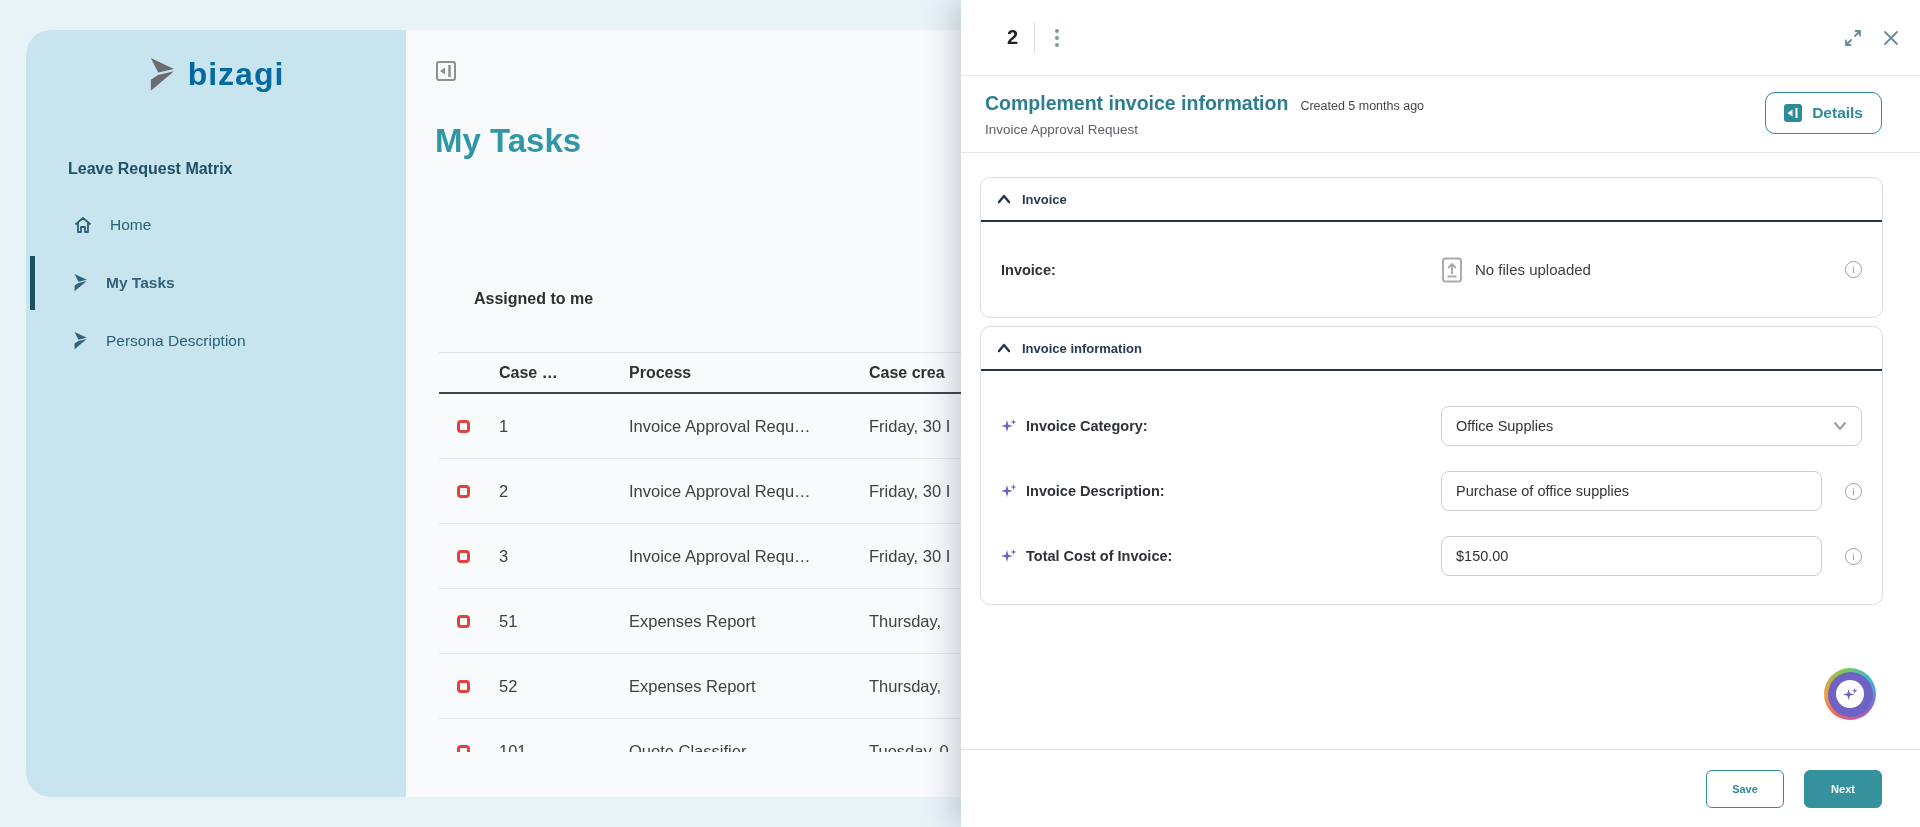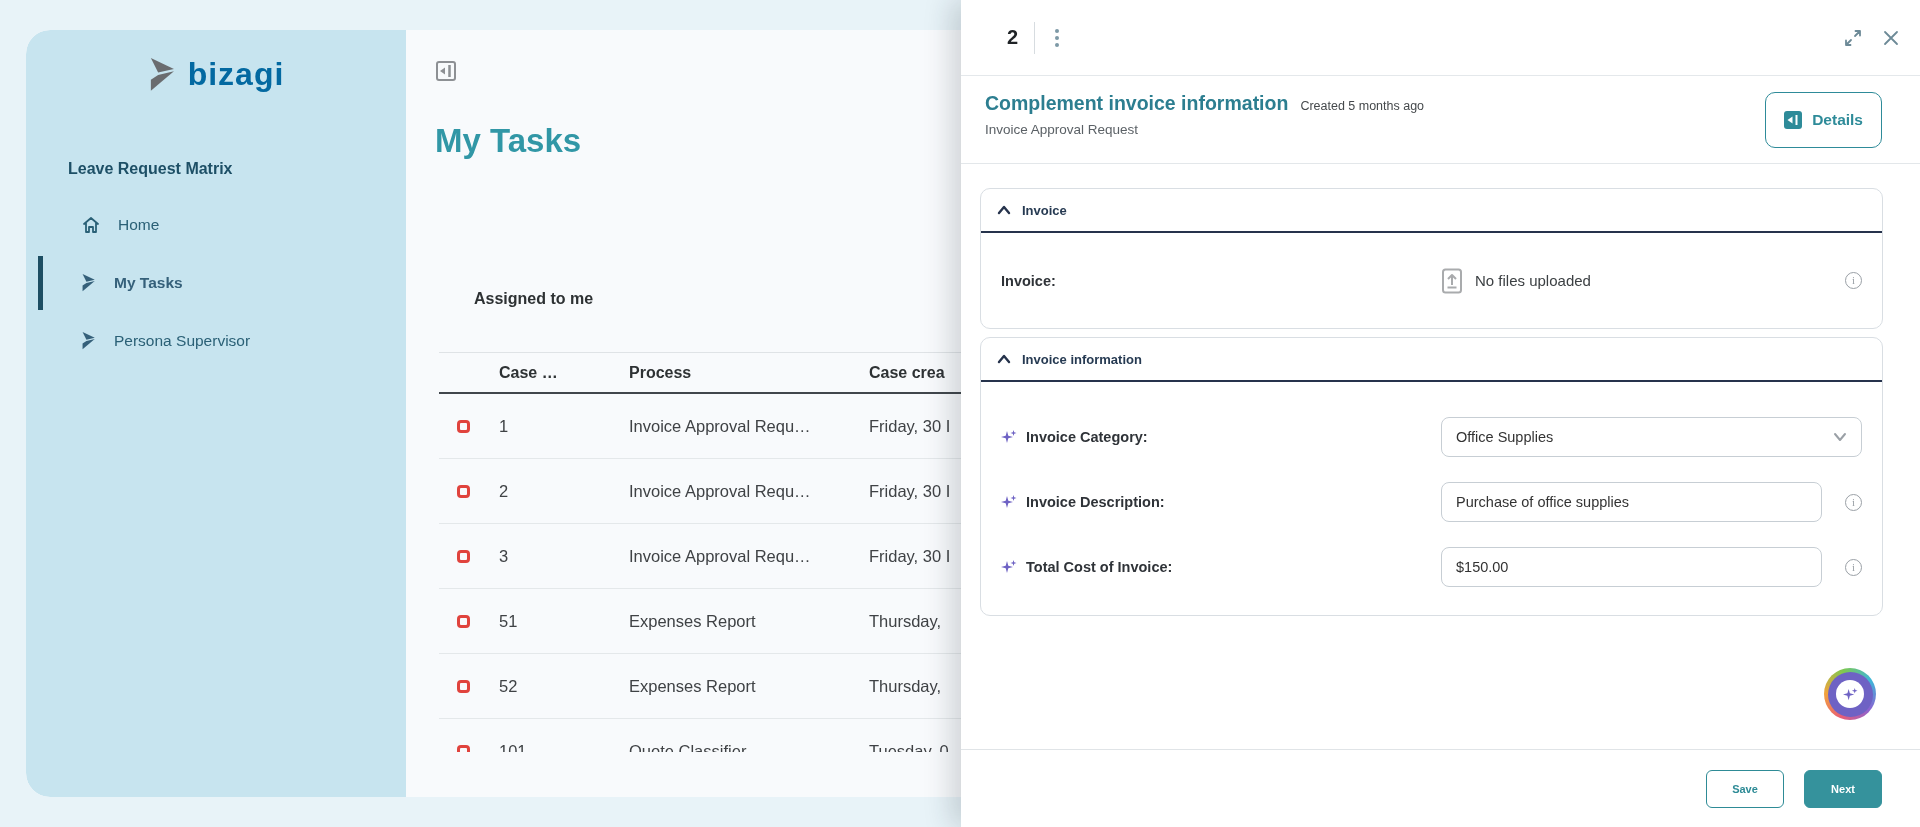--- a/index.html
+++ b/index.html
@@ -13,21 +13,21 @@
   .app-card {
     position:absolute; left:26px; top:30px; width:1894px; height:767px;
     background:#f8fafc; border-radius:24px 0 0 24px; display:flex; overflow:hidden;
   }
 
   
   .sidebar { width:380px; flex:0 0 380px; background:#c7e4ef; border-radius:24px 0 0 24px; position:relative; }
   .logo { position:absolute; left:0; right:0; top:26px; display:flex; justify-content:center; align-items:center; gap:10px; }
   .logo-text { font-size:32px; font-weight:bold; color:#0369a1; letter-spacing:1px; }
   .workspace-title { position:absolute; left:42px; top:130px; font-size:16px; font-weight:bold; color:#1d4f66; }
-  .nav { position:absolute; left:12px; right:0; top:166px; }
+  .nav { position:absolute; left:4px; right:0; top:166px; }
   .nav-item { height:58px; display:flex; align-items:center; gap:17px; padding-left:43px; color:#2a6076; font-size:15.5px; cursor:pointer; position:relative; }
   .nav-item .nav-label { font-size:15.5px; }
   .nav-item.active .nav-label { font-weight:bold; color:#35607a; }
   .nav-item.active::before { content:""; position:absolute; left:0; top:2px; bottom:2px; width:5px; background:#1d4e63; }
 
   
   .main { flex:1; position:relative; background:#f8fafc; }
   .collapse-btn { position:absolute; left:29px; top:30px; width:22px; height:22px; cursor:pointer; }
   .page-title { position:absolute; left:29px; top:92px; font-size:33px; font-weight:bold; color:#3197a6; }
   .tab-label { position:absolute; left:68px; top:260px; font-size:16px; font-weight:bold; color:#2d3133; cursor:pointer; }
@@ -48,21 +48,21 @@
   .kebab { display:flex; flex-direction:column; gap:3px; padding:4px; cursor:pointer; }
   .kebab i { width:4px; height:4px; border-radius:50%; background:#7d99a6; }
   .hdr-icons { margin-left:auto; display:flex; align-items:center; gap:16px; }
   .icon-btn { width:22px; height:22px; cursor:pointer; display:flex; align-items:center; justify-content:center; }
 
   .panel-title-row { display:flex; align-items:flex-start; padding:16px 38px 0 24px; }
   .title-line { display:flex; align-items:baseline; gap:12px; }
   .task-title { font-size:19.5px; font-weight:600; color:#2c7e90; }
   .created { font-size:12.5px; color:#45494c; }
   .proc-name { font-size:13.5px; color:#5b6166; margin-top:7px; }
-  .details-btn { margin-left:auto; height:56px; padding:0 18px; background:#fff; border:1.5px solid #2e8b99;
+  .details-btn { margin-left:auto; height:42px; padding:0 18px; background:#fff; border:1.5px solid #2e8b99;
     border-radius:10px; color:#2e8b99; font-weight:bold; font-size:15.5px; display:flex; align-items:center; gap:10px; cursor:pointer; }
   .title-divider { border-bottom:1px solid #e3e7ea; margin-top:15px; }
 
   .section-card { margin:24px 37px 0 19px; border:1px solid #d9dee3; border-radius:10px; background:#fff; overflow:hidden; }
   .section-card.second { margin-top:8px; }
   .section-head { height:44px; display:flex; align-items:center; gap:11px; padding:0 16px; border-bottom:2px solid #26334c;
     font-size:13px; font-weight:bold; color:#263a52; cursor:pointer; }
   .sec-body-1 { height:95px; display:grid; grid-template-columns:440px 1fr 40px; align-items:center; padding:0 20px; }
   .fld-label { display:flex; align-items:center; gap:9px; font-size:14.5px; font-weight:bold; color:#2f3338; }
   .upload-group { display:flex; align-items:center; gap:12px; font-size:15px; color:#3c4043; cursor:pointer; }
@@ -115,21 +115,21 @@
           <polygon points="2,0 21,9 8,12" fill="#35607a"></polygon>
           <polygon points="2,27 21,11 8,14 2,18" fill="#35607a"></polygon>
         </svg>
         <span class="nav-label">My Tasks</span>
       </div>
       <div class="nav-item">
         <svg width="16" height="18" viewBox="0 0 24 28">
           <polygon points="2,0 21,9 8,12" fill="#35607a"></polygon>
           <polygon points="2,27 21,11 8,14 2,18" fill="#35607a"></polygon>
         </svg>
-        <span class="nav-label">Persona Supervisor</span>
+        <span class="nav-label">Persona Description</span>
       </div>
     </div>
   </div>
 
   <div class="main">
     <div class="collapse-btn">
       <svg width="22" height="22" viewBox="0 0 22 22">
         <rect x="2" y="2" width="18" height="18" rx="2" fill="none" stroke="#8d9094" stroke-width="2"></rect>
         <line x1="14.5" y1="5" x2="14.5" y2="17" stroke="#8d9094" stroke-width="2.5"></line>
         <polygon points="5,11 10,7.5 10,14.5" fill="#8d9094"></polygon>

